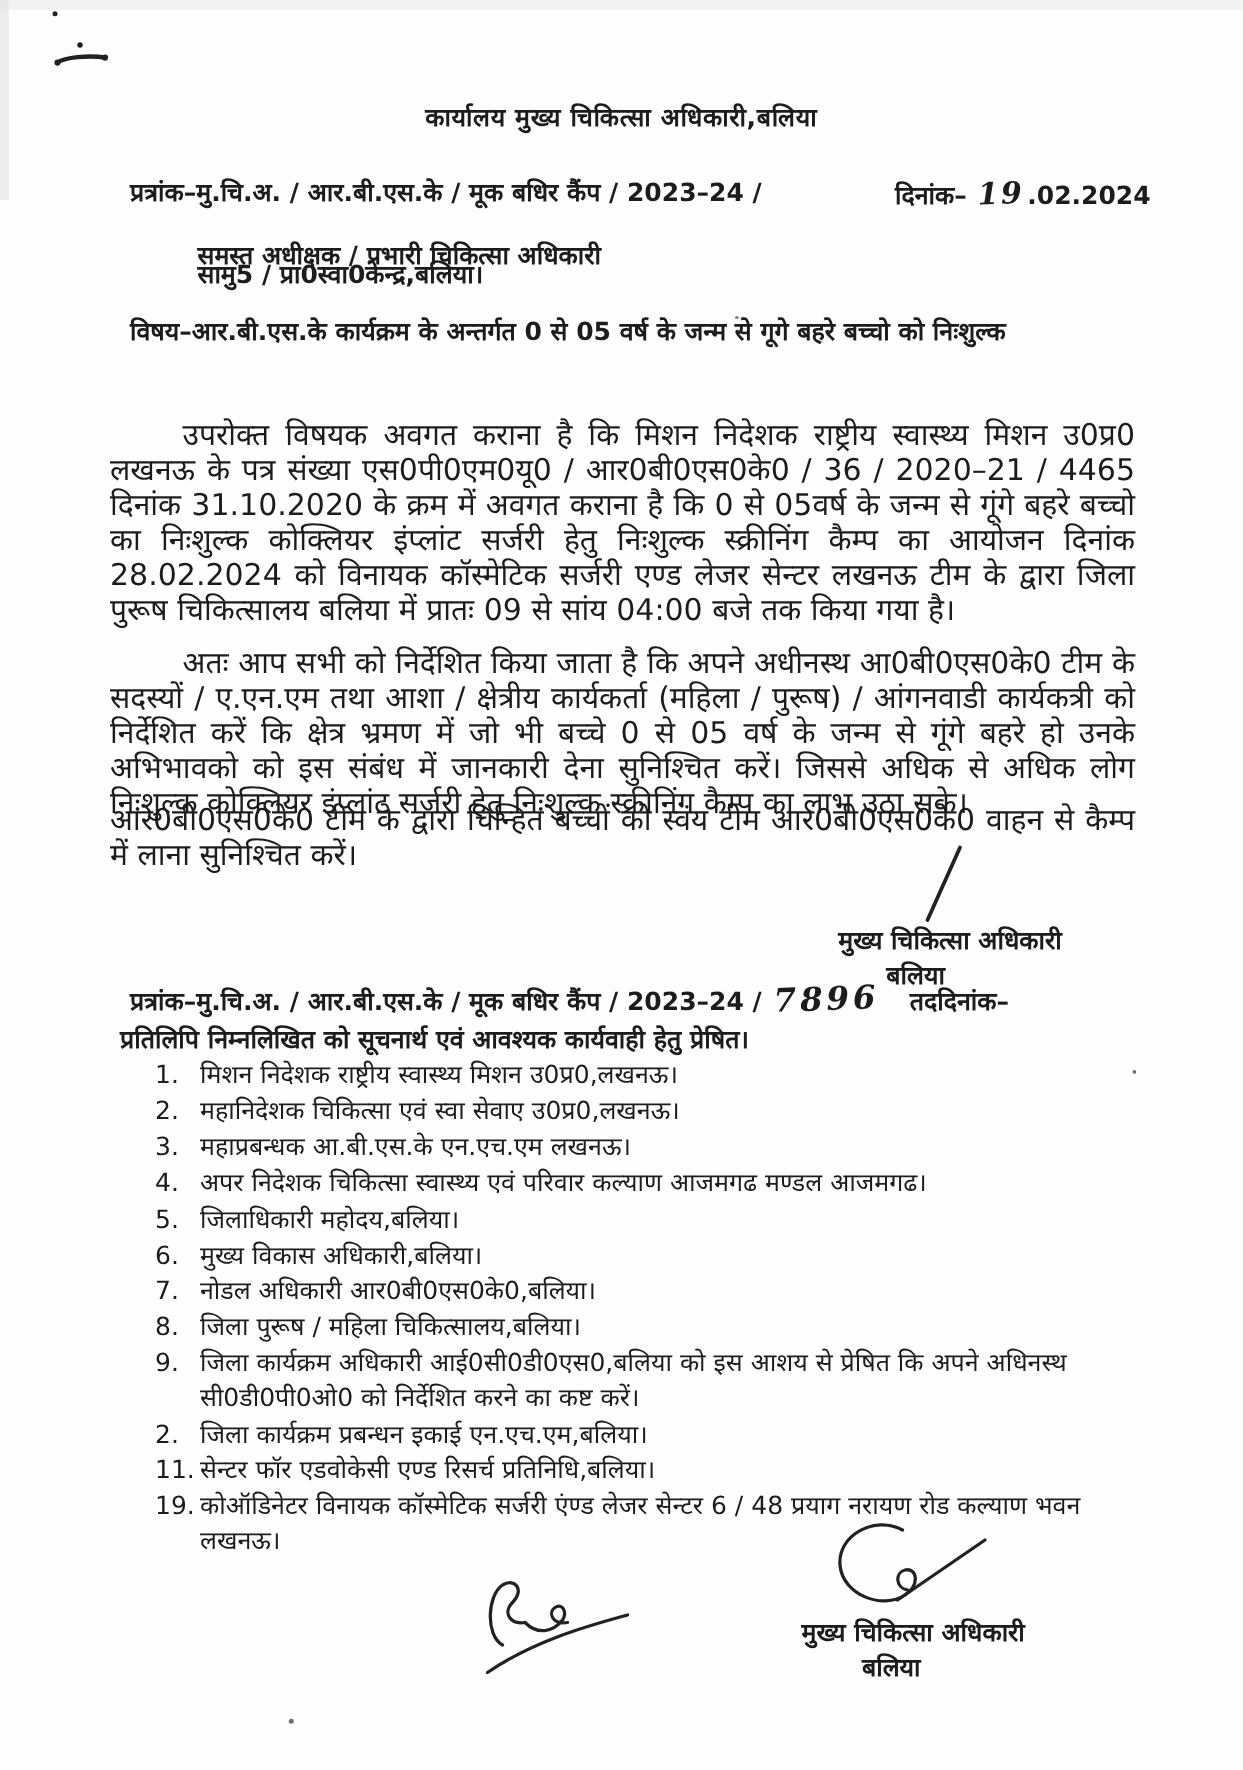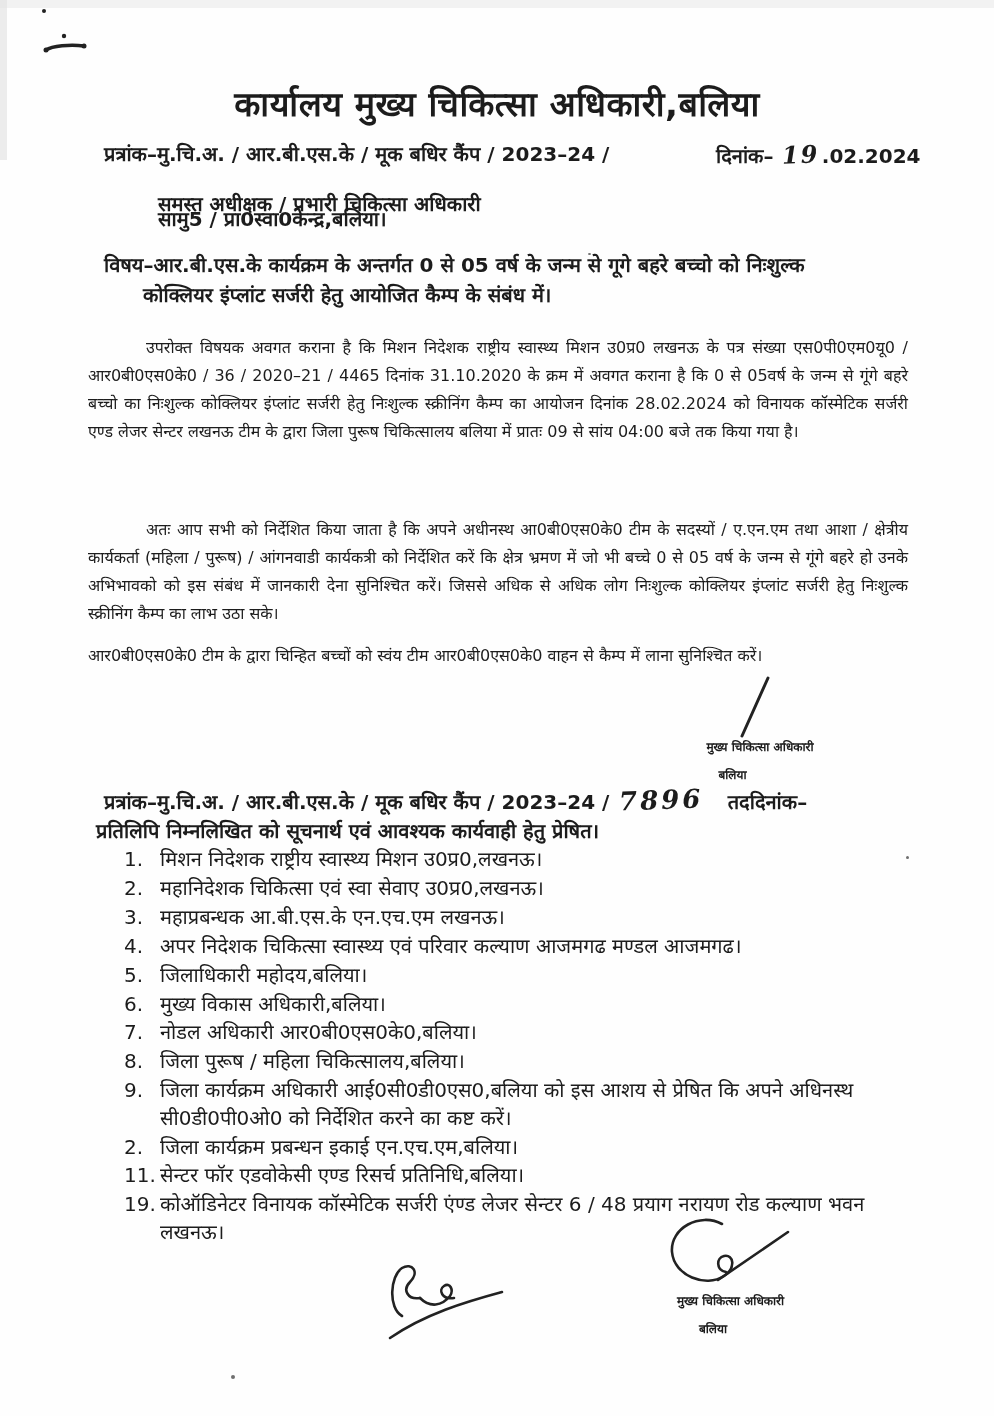--- a/index.html
+++ b/index.html
@@ -10,48 +10,48 @@
     background:#fefefe;
     overflow:hidden;
     font-family:"DejaVu Sans","Liberation Sans",sans-serif;
     color:#1c1c1c;
   }
   .edge-top{position:absolute;left:0;top:0;width:994px;height:8px;background:#e9e9e9;opacity:.6;}
   .edge-left{position:absolute;left:0;top:0;width:7px;height:160px;background:#e4e4e4;opacity:.7;}
   .abs{position:absolute;white-space:nowrap;}
   .title{
     position:absolute;left:0;top:80px;width:994px;
-    text-align:center;font-size:34px;font-weight:700;
+    text-align:center;font-size:20px;font-weight:700;
     letter-spacing:.5px;margin:0;
   }
   .t20{font-size:20px;line-height:27px;}
   .refline1{left:104px;top:141px;}
   .dateline{left:716px;top:141px;}
   .hand{
     font-family:"DejaVu Serif","Liberation Serif",serif;
     font-style:italic;font-weight:700;font-size:24px;
     display:inline-block;transform:rotate(-2deg);
     letter-spacing:2px;padding:0 2px;
   }
   .hand.big{font-size:26px;letter-spacing:3px;margin:0 8px;}
   .addr1{left:158px;top:191px;font-weight:600;text-align:center;}
   .addr2{left:158px;top:206px;font-weight:600;}
   .subj1{left:104px;top:252px;font-weight:600;text-align:center;}
   .subj2{left:143px;top:282px;font-weight:600;}
   .para{
     position:absolute;left:88px;width:820px;
-    font-size:16px;line-height:28px;
+    font-size:24px;line-height:28px;
     text-align:justify;white-space:normal;
   }
   .indent{text-indent:58px;}
   .p1{top:334px;}
   .p2{top:516px;}
   .p3{top:642px;}
   .sign-label{
-    position:absolute;text-align:center;font-size:12px;
+    position:absolute;text-align:center;font-size:20px;
     font-weight:600;white-space:nowrap;
   }
   .refline2{left:104px;top:787px;}
   .copyintro{left:96px;top:818px;}
   .copylist{
     position:absolute;left:124px;top:846px;width:792px;
     font-size:20px;line-height:27.4px;
   }
   .li{display:flex;margin-bottom:1.5px;white-space:normal;}
   .li .num{flex:0 0 36px;}
@@ -83,21 +83,20 @@
   </div>
   <div class="abs t20 dateline" style="font-weight:600;">
     <span>दिनांक–</span>
     <span class="hand">19</span><span>.02.2024</span>
   </div>
 
   <div class="abs t20 addr1">समस्त अधीक्षक / प्रभारी चिकित्सा अधिकारी</div>
   <div class="abs t20 addr2">सामु5 / प्रा0स्वा0केन्द्र,बलिया।</div>
 
   <div class="abs t20 subj1">विषय–आर.बी.एस.के कार्यक्रम के अन्तर्गत 0 से 05 वर्ष के जन्म से गूगे बहरे बच्चो को निःशुल्क</div>
-  <div class="abs t20 subj2">कोक्लियर इंप्लांट सर्जरी हेतु आयोजित कैम्प के संबंध में।</div>
 
   <div class="para p1 indent">उपरोक्त विषयक अवगत कराना है कि मिशन निदेशक राष्ट्रीय स्वास्थ्य मिशन उ0प्र0 लखनऊ के पत्र संख्या एस0पी0एम0यू0 / आर0बी0एस0के0 / 36 / 2020–21 / 4465 दिनांक 31.10.2020 के क्रम में अवगत कराना है कि 0 से 05वर्ष के जन्म से गूंगे बहरे बच्चो का निःशुल्क कोक्लियर इंप्लांट सर्जरी हेतु निःशुल्क स्क्रीनिंग कैम्प का आयोजन दिनांक 28.02.2024 को विनायक कॉस्मेटिक सर्जरी एण्ड लेजर सेन्टर लखनऊ टीम के द्वारा जिला पुरूष चिकित्सालय बलिया में प्रातः 09 से सांय 04:00 बजे तक किया गया है।</div>
   <div class="para p2 indent">अतः आप सभी को निर्देशित किया जाता है कि अपने अधीनस्थ आ0बी0एस0के0 टीम के सदस्यों / ए.एन.एम तथा आशा / क्षेत्रीय कार्यकर्ता (महिला / पुरूष) / आंगनवाडी कार्यकत्री को निर्देशित करें कि क्षेत्र भ्रमण में जो भी बच्चे 0 से 05 वर्ष के जन्म से गूंगे बहरे हो उनके अभिभावको को इस संबंध में जानकारी देना सुनिश्चित करें। जिससे अधिक से अधिक लोग निःशुल्क कोक्लियर इंप्लांट सर्जरी हेतु निःशुल्क स्क्रीनिंग कैम्प का लाभ उठा सके।</div>
   <div class="para p3">आर0बी0एस0के0 टीम के द्वारा चिन्हित बच्चों को स्वंय टीम आर0बी0एस0के0 वाहन से कैम्प में लाना सुनिश्चित करें।</div>
 
   <svg class="sig-svg" style="left:728px;top:674px;" width="48" height="68" viewBox="0 0 48 68">
     <path d="M40 4 L14 62" stroke-width="3"></path>
   </svg>
 
   <div class="sign-label" style="left:640px;top:738px;width:240px;">मुख्य चिकित्सा अधिकारी</div>

